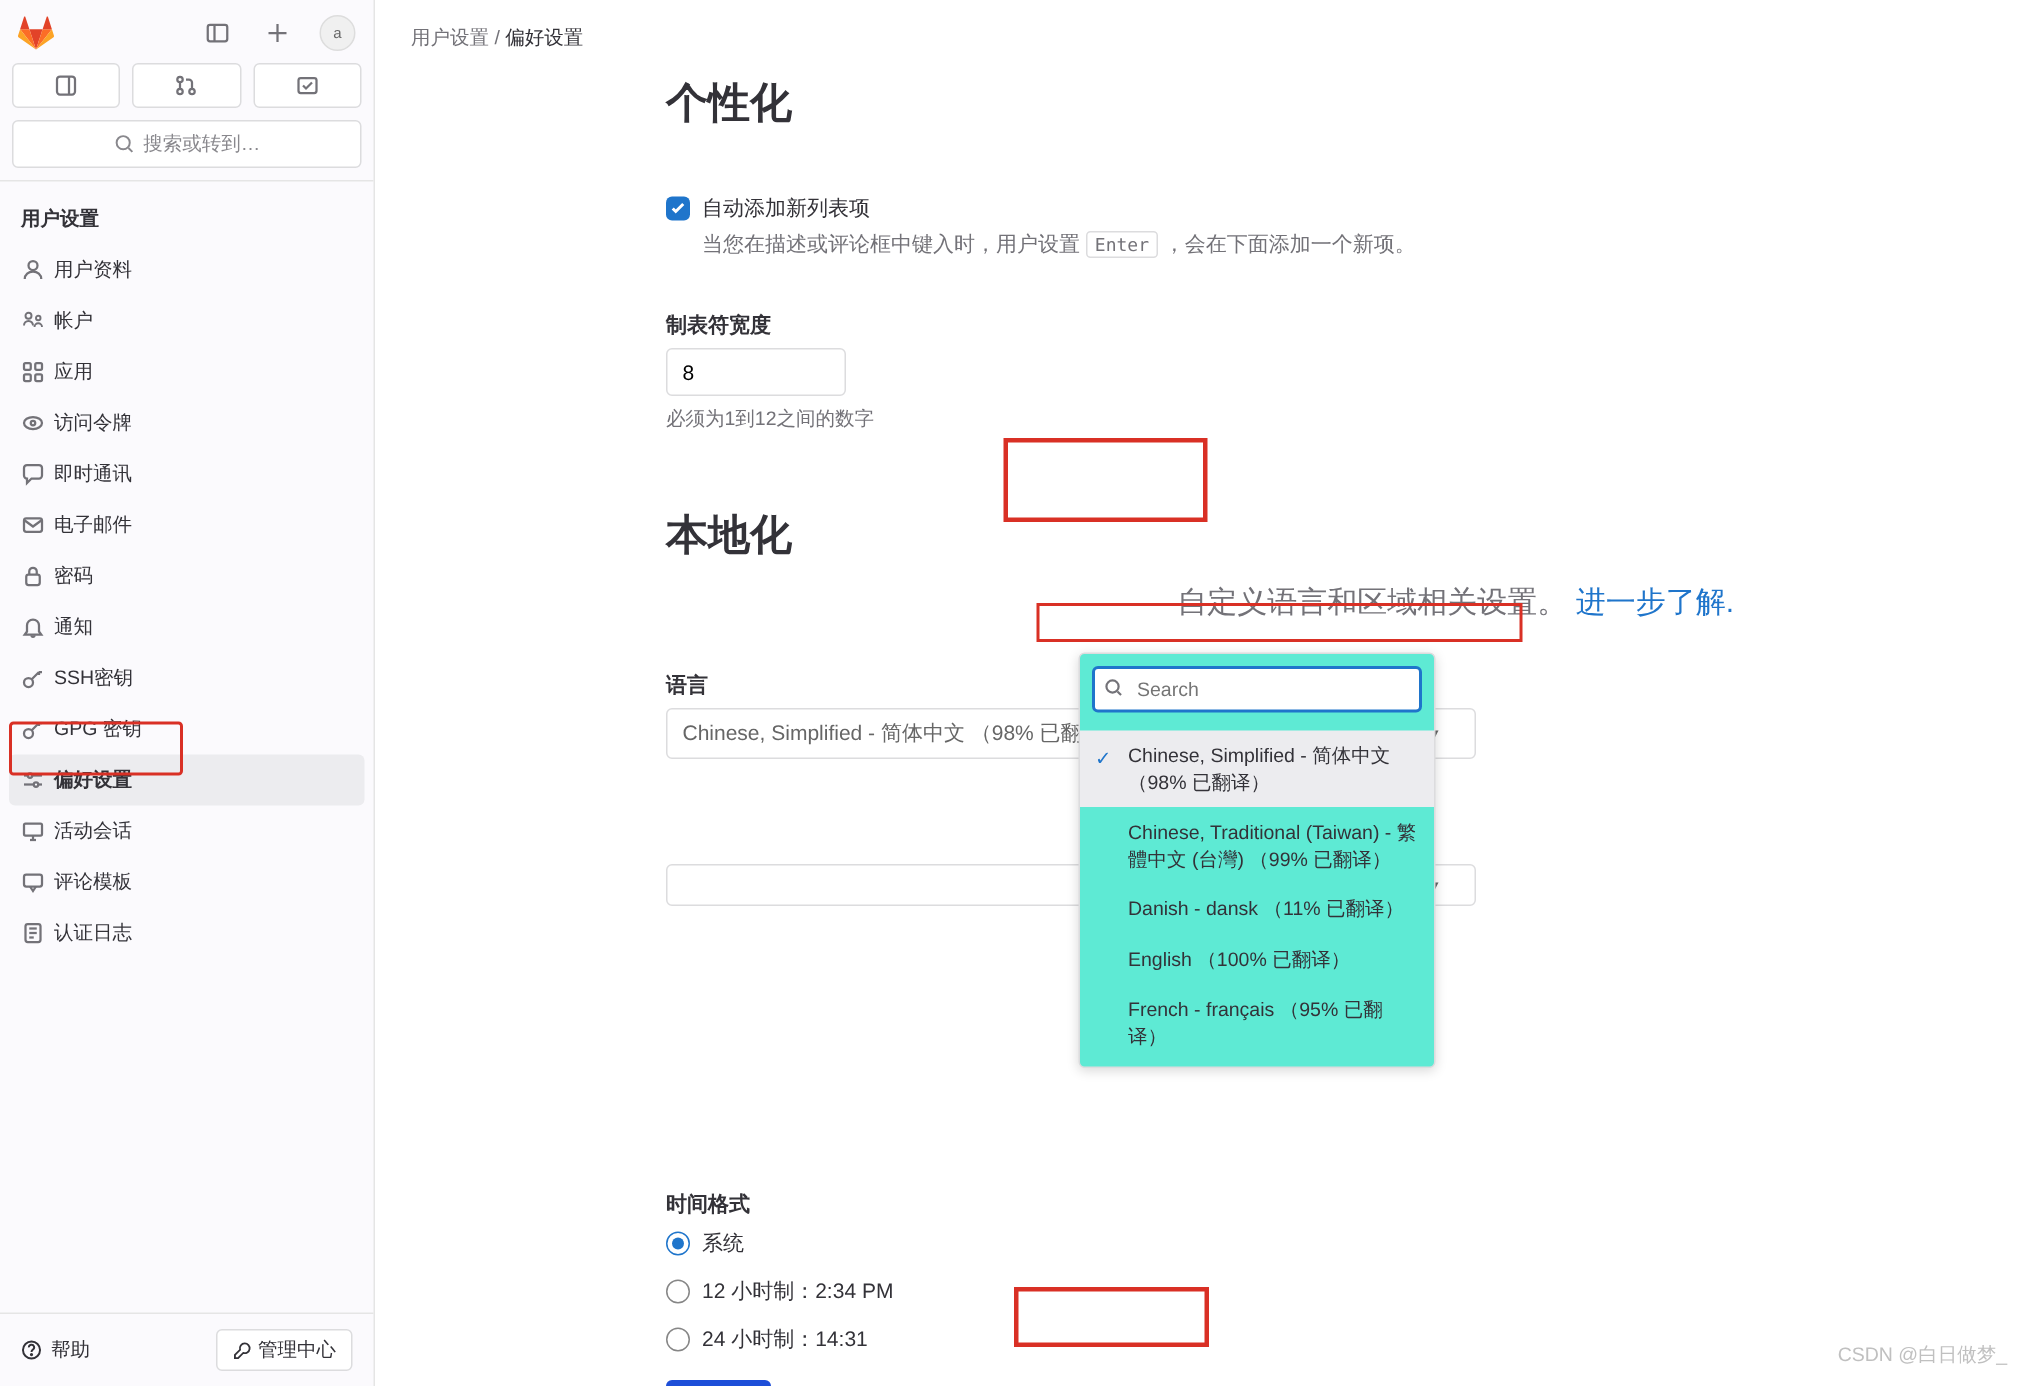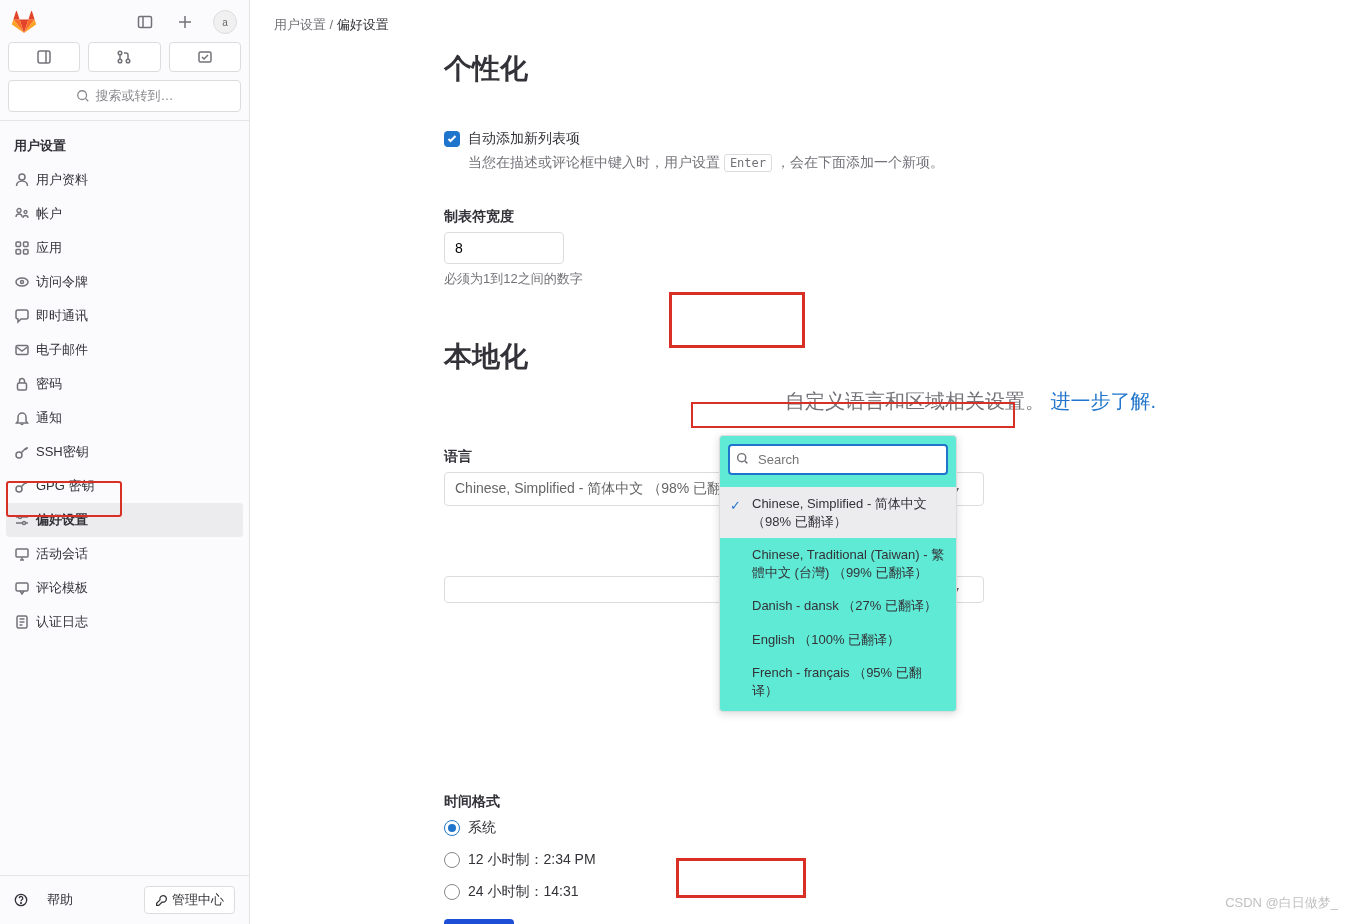--- a/index.html
+++ b/index.html
@@ -21,21 +21,21 @@
     
     .search-box { border: 1px solid #dcdcde; background: #fff; border-radius: 4px; height: 32px; display: flex; align-items: center; justify-content: center; gap: 6px; color: #89888d; cursor: pointer; font-size: 13px; }
     
     .sidebar-nav { flex: 1; overflow-y: auto; padding: 8px 0; }
     .nav-header { padding: 8px 14px; font-weight: 600; color: #333238; font-size: 13px; }
     .nav-item { display: flex; align-items: center; gap: 6px; padding: 8px 14px; cursor: pointer; color: #333238; font-size: 13px; }
     .nav-item.active { background: #ececef; font-weight: 600; border-radius: 4px; margin: 0 6px; padding: 8px 8px; }
     .nav-icon { width: 16px; height: 16px; flex-shrink: 0; color: #737278; display: flex; align-items: center; justify-content: center; }
     
     .sidebar-bottom { padding: 10px 14px; border-top: 1px solid #e5e5e5; display: flex; justify-content: space-between; align-items: center; }
-    .help-link { display: flex; align-items: center; gap: 19px; color: #333238; text-decoration: none; font-size: 13px; }
+    .help-link { display: flex; align-items: center; gap: 6px; color: #333238; text-decoration: none; font-size: 13px; }
     .admin-btn { border: 1px solid #dcdcde; background: #fff; border-radius: 4px; padding: 4px 10px; display: flex; align-items: center; gap: 4px; cursor: pointer; font-size: 13px; color: #333238; text-align: right; }
     
     
     .main { flex: 1; overflow-y: auto; position: relative; }
     .breadcrumb { padding: 16px 24px; color: #737278; font-size: 13px; }
     .breadcrumb a { color: #737278; text-decoration: none; }
     .breadcrumb .current { color: #333238; font-weight: 500; }
     
     .content { padding: 0 24px 40px; max-width: 760px; margin-left: 170px; }
     .section { margin-bottom: 40px; }
@@ -383,21 +383,21 @@
           <span class="search-ico"><svg width="13" height="13" viewBox="0 0 16 16" fill="none" stroke="currentColor" stroke-width="1.8">
                 <circle cx="7" cy="7" r="5"></circle>
                 <line x1="11" y1="11" x2="14" y2="14"></line>
               </svg></span>
           <input class="dropdown-search-input" placeholder="Search" style="">
         </div>
       </div>
       <div class="dropdown-list">
         <div class="dropdown-item selected"><span class="check">✓</span><span>Chinese, Simplified - 简体中文 （98% 已翻译）</span></div>
         <div class="dropdown-item"><span>Chinese, Traditional (Taiwan) - 繁體中文 (台灣) （99% 已翻译）</span></div>
-        <div class="dropdown-item"><span>Danish - dansk （27% 已翻译）</span></div>
+        <div class="dropdown-item"><span>Danish - dansk （11% 已翻译）</span></div>
         <div class="dropdown-item"><span>English （100% 已翻译）</span></div>
         <div class="dropdown-item"><span>French - français （95% 已翻译）</span></div>
       </div>
     </div>
 
     <span class="hidden-behind">详。</span>
 
     <div class="red-box-title"></div>
     <div class="red-box-select"></div>
     <div class="red-box-save"></div>

